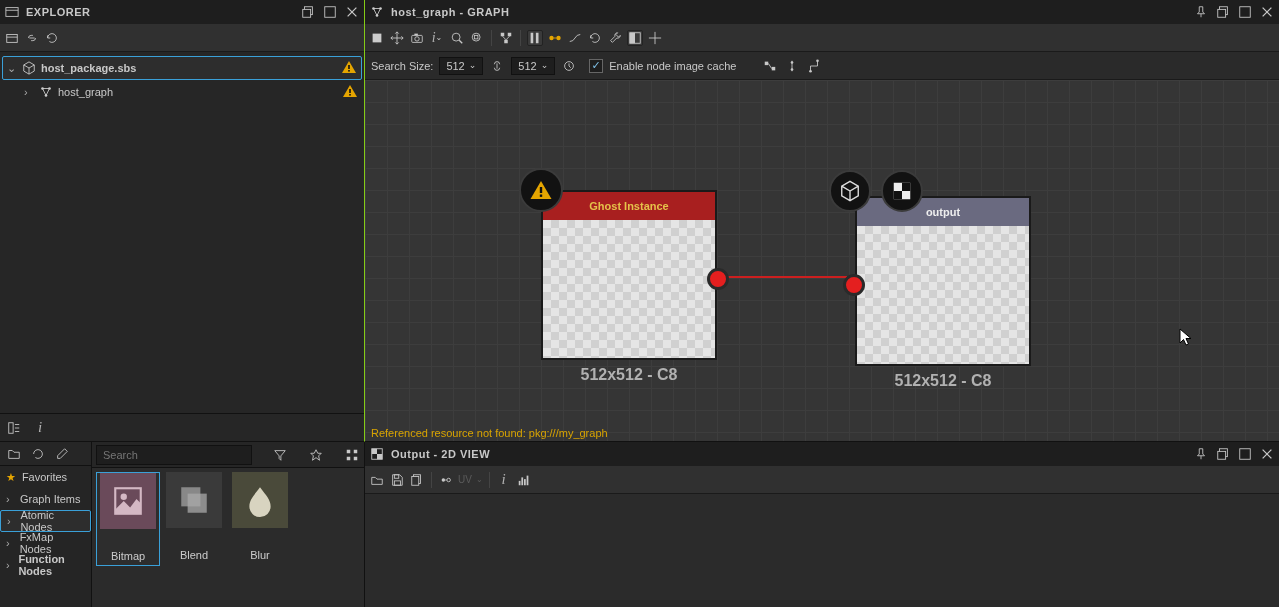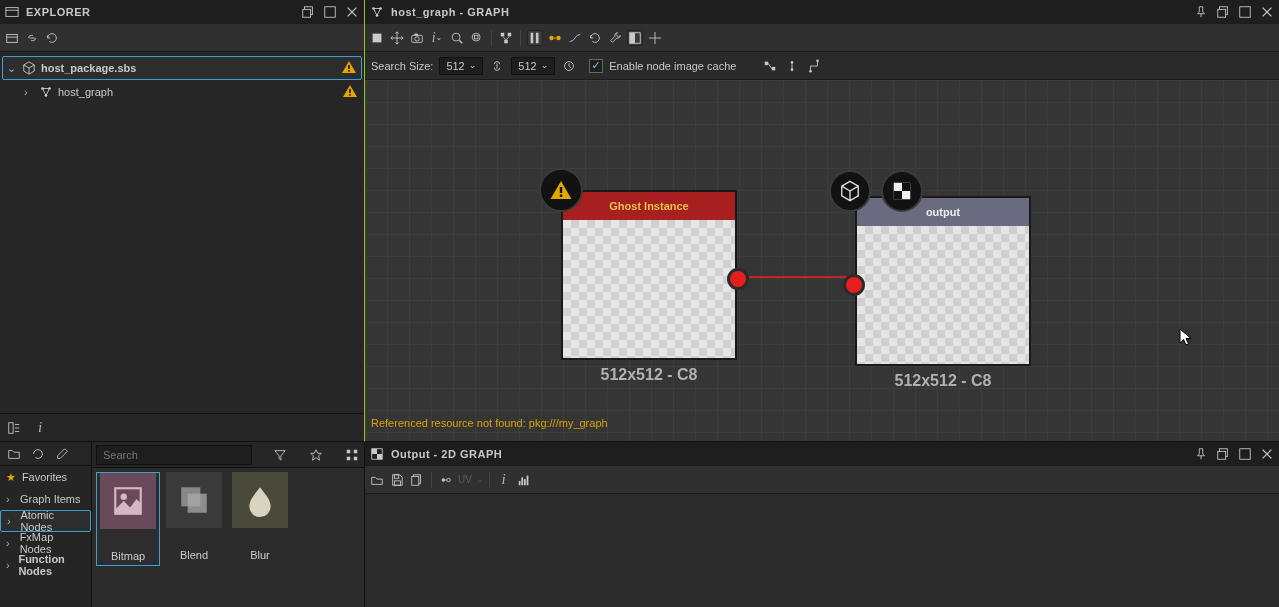--- a/index.html
+++ b/index.html
@@ -41,21 +41,21 @@
   linear-gradient(-45deg,#d0d0d0 25%,transparent 25%),
   linear-gradient(45deg,transparent 75%,#d0d0d0 75%),
   linear-gradient(-45deg,transparent 75%,#d0d0d0 75%);
  background-size:16px 16px;background-position:0 0,0 8px,8px -8px,-8px 0}
 .node .ncaption{position:absolute;bottom:-26px;left:0;right:0;text-align:center;font-size:16px;font-weight:bold;color:#b1b1b1;white-space:nowrap}
 .port{position:absolute;width:22px;height:22px;border-radius:50%;border:3px solid #2a2a2a}
 .port.red{background:#e41f1f}
 .badge{position:absolute;width:44px;height:44px;border-radius:50%;background:#121212;border:2px solid #3b3b3b;display:flex;align-items:center;justify-content:center}
 .badge.small{width:42px;height:42px}
 .edge{position:absolute;height:2px;background:#cc1f1f}
-.status{position:absolute;bottom:12px;left:6px;color:#d9a400;font-size:11px}
+.status{position:absolute;bottom:2px;left:6px;color:#d9a400;font-size:11px}
 
 
 #library{border-right:1px solid #111;display:flex;flex-direction:column}
 .lib-body{flex:1;display:flex}
 .lib-cats{width:148px;background:#252525;border-right:1px solid #111}
 .cat{display:flex;align-items:center;height:22px;padding:0 6px;gap:6px}
 .cat.sel{background:#2d2d2d;border:1px solid #3aa0d8;border-radius:2px}
 .cat .caret{width:8px}
 .lib-right{flex:1;display:flex;flex-direction:column}
 .lib-search{display:flex;align-items:center;height:26px;padding:2px 4px;gap:20px;background:#262626;border-bottom:1px solid #111}
@@ -339,21 +339,21 @@
             <circle cx="4" cy="14" r="1.5" fill="currentColor"></circle>
             <circle cx="12" cy="2" r="1.5" fill="currentColor"></circle>
           </svg>
         </span>
  </div>
 
  <div class="canvas gridbg">
 
   <div class="edge" style="left:354px;top:196px;width:128px"></div>
 
-  <div class="node" style="left:196px;top:110px">
+  <div class="node" style="left:176px;top:110px">
    <div class="nhead" style="background:#a81f1f">
             <span class="ytxt">Ghost Instance</span>
           </div>
    <div class="nbody"></div>
    <div class="ncaption">512x512 - C8</div>
    <div class="port red" style="right:-14px;top:76px"></div>
    <div class="badge" style="left:-24px;top:-24px">
             <svg width="24" height="24" viewBox="0 0 16 16">
               <path d="M8 2 L15 14 L1 14 Z" fill="#e5a500"></path>
               <rect x="7.2" y="6" width="1.6" height="4" fill="#111"></rect>
@@ -485,21 +485,21 @@
 
 <div id="view2d" class="panel">
  <div class="titlebar">
   <span class="ic">
           <svg viewBox="0 0 16 16">
             <rect x="2" y="2" width="12" height="12" fill="none" stroke="currentColor"></rect>
             <rect x="2" y="2" width="6" height="6" fill="currentColor"></rect>
             <rect x="8" y="8" width="6" height="6" fill="currentColor"></rect>
           </svg>
         </span>
-  <span class="title">Output - 2D GRAPH</span>
+  <span class="title">Output - 2D VIEW</span>
   <span class="ic">
           <svg viewBox="0 0 16 16">
             <path d="M6 2 L10 2 L10 8 L12 10 L4 10 L6 8 Z M8 10 L8 14" fill="none" stroke="currentColor"></path>
           </svg>
         </span>
   <span class="ic">
           <svg viewBox="0 0 16 16">
             <rect x="4" y="2" width="9" height="9" fill="none" stroke="currentColor"></rect>
             <rect x="2" y="5" width="9" height="9" fill="#1e1e1e" stroke="currentColor"></rect>
           </svg>

